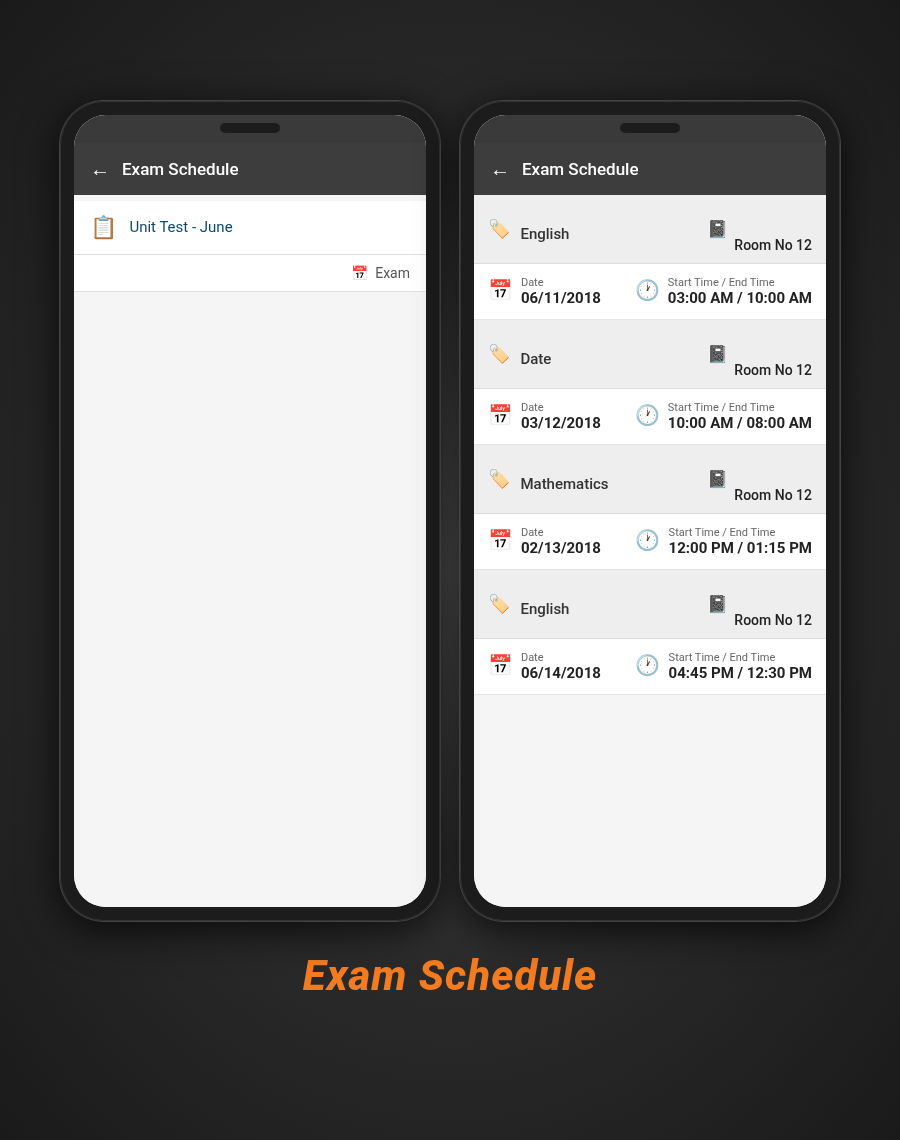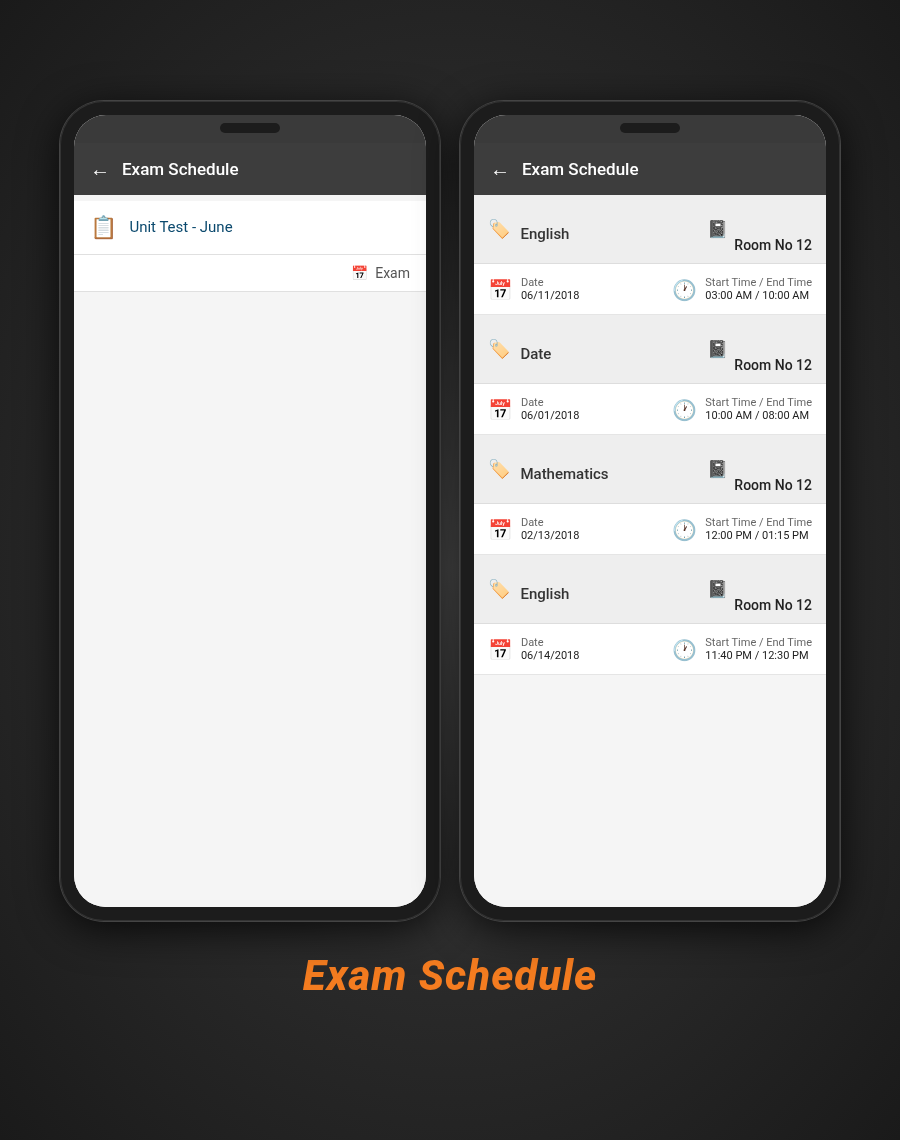--- a/index.html
+++ b/index.html
@@ -215,23 +215,23 @@
       flex-direction: column;
     }
 
     .detail-label {
       font-size: 11px;
       color: #666;
       font-weight: 400;
     }
 
     .detail-value {
-      font-size: 11px;
+      font-size: 15px;
       color: #222;
-      font-weight: 400;
+      font-weight: 700;
     }
 
     
     .bottom-title {
       margin-top: 30px;
       font-size: 42px;
       font-weight: 800;
       color: #f47c20;
       font-style: italic;
       letter-spacing: 1px;
@@ -309,21 +309,21 @@
       <div class="room-right">
         <span class="room-icon">📓</span>
         <span class="room-label">Room No  12</span>
       </div>
     </div>
             <div class="subject-detail-row">
       <div class="detail-block">
         <span class="detail-icon">📅</span>
         <div class="detail-text">
           <span class="detail-label">Date</span>
-          <span class="detail-value">06/01/2018</span>
+          <span class="detail-value">03/12/2018</span>
         </div>
       </div>
       <div class="detail-block">
         <span class="detail-icon">🕐</span>
         <div class="detail-text">
           <span class="detail-label">Start Time / End Time</span>
           <span class="detail-value">10:00 AM / 08:00 AM</span>
         </div>
       </div>
     </div>
@@ -368,21 +368,21 @@
         <span class="detail-icon">📅</span>
         <div class="detail-text">
           <span class="detail-label">Date</span>
           <span class="detail-value">06/14/2018</span>
         </div>
       </div>
       <div class="detail-block">
         <span class="detail-icon">🕐</span>
         <div class="detail-text">
           <span class="detail-label">Start Time / End Time</span>
-          <span class="detail-value">11:40 PM / 12:30 PM</span>
+          <span class="detail-value">04:45 PM / 12:30 PM</span>
         </div>
       </div>
     </div>
           </div>
       </div>
     </div>
   </div>
 
 </div>
 

